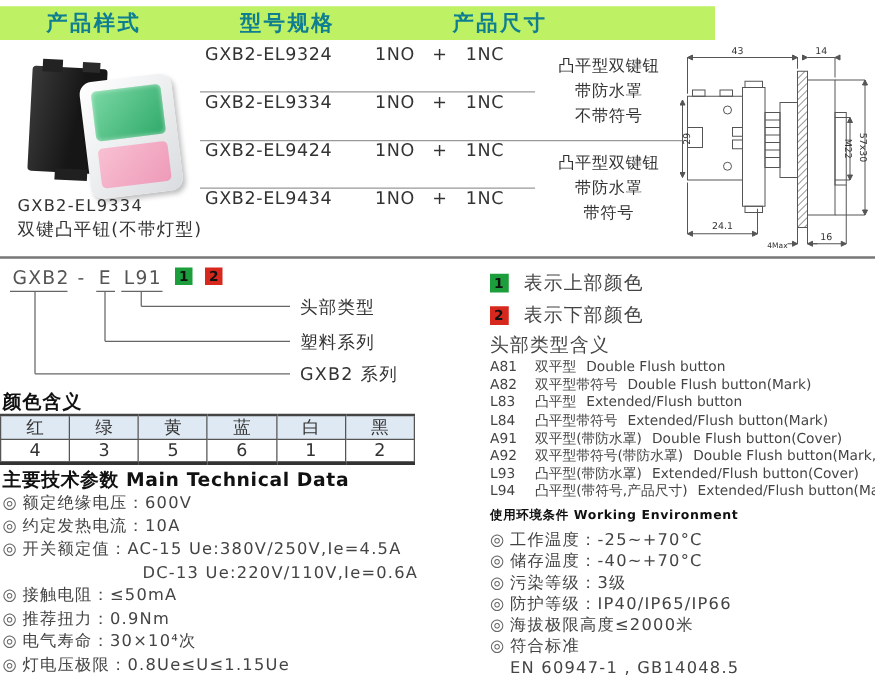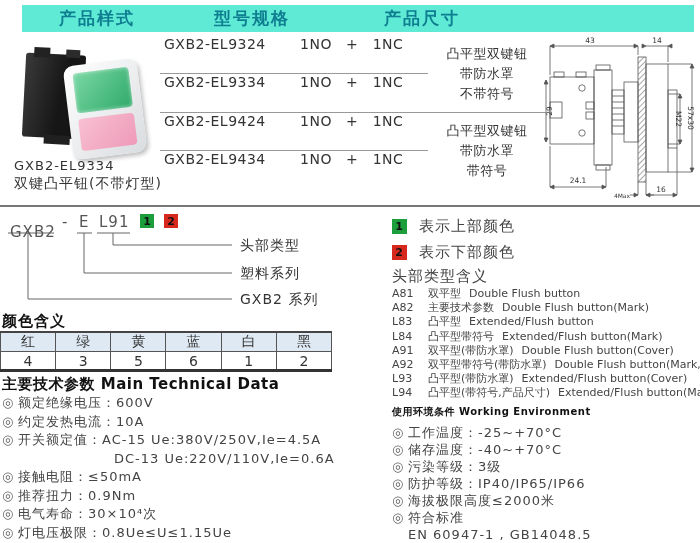--- a/index.html
+++ b/index.html
@@ -1,20 +1,20 @@
 <!DOCTYPE html>
 <html><head>
 <meta charset="utf-8">
 <style>
   * { margin:0; padding:0; box-sizing:border-box; }
   body { background:#fff; font-family:"DejaVu Sans","Liberation Sans",sans-serif; }
   .page { position:relative; width:700px; height:543px; background:#fff; overflow:hidden; color:#333; }
 
   
-  .header-bar { position:absolute; top:5px; left:0; width:672px; height:27px; background:#5eead4; display:flex;margin-left:22px; }
+  .header-bar { position:absolute; top:5px; left:0; width:572px; height:27px; background:#bef264; display:flex; }
   .header-cell { display:flex; align-items:center; justify-content:center; color:#0f7e91; font-size:17px; font-weight:bold; letter-spacing:2px; }
   .hc1{width:150px;} .hc2{width:160px;} .hc3{width:210px;} .hc4{width:180px;}
 
   
   .photo { position:absolute; left:10px; top:40px; width:150px; height:120px; }
   .photo-body { position:absolute; left:14px; top:14px; width:60px; height:84px; background:linear-gradient(100deg,#3a3a3a,#161616 60%); transform:rotate(3deg); border-radius:3px; }
   .photo-body:before { content:""; position:absolute; left:8px; top:-6px; width:16px; height:10px; background:#222; }
   .photo-body:after { content:""; position:absolute; right:6px; top:-5px; width:14px; height:8px; background:#2b2b2b; }
   .photo-tab { position:absolute; left:22px; bottom:-6px; width:26px; height:9px; background:#202020; }
   .photo-bezel { position:absolute; left:58px; top:22px; width:74px; height:94px; background:linear-gradient(135deg,#ffffff,#d9dcdf); border-radius:10px; transform:rotate(-7deg); box-shadow:2px 3px 4px rgba(0,0,0,0.25); padding:8px 9px; }
@@ -241,21 +241,21 @@
           <line x1="77" y1="21" x2="92" y2="21"></line>
           <line x1="97" y1="21" x2="130" y2="21"></line>
           <line x1="113" y1="21" x2="113" y2="33"></line>
             <line x1="113" y1="33" x2="232" y2="33"></line>
           <line x1="84" y1="21" x2="84" y2="61"></line>
             <line x1="84" y1="61" x2="232" y2="61"></line>
           <line x1="28" y1="21" x2="28" y2="87"></line>
             <line x1="28" y1="87" x2="232" y2="87"></line>
         </g>
       </svg>
-      <div class="code-text" style="left:10px;top:11px;">GXB2</div>
+      <div class="code-text" style="left:10px;top:1px;">GXB2</div>
       <div class="code-text" style="left:62px;top:1px;">-</div>
       <div class="code-text" style="left:79px;top:1px;">E</div>
       <div class="code-text" style="left:99px;top:1px;">L91</div>
       <div class="code-box" style="left:140px;top:2px;background:#1d9e3c;">1</div>
       <div class="code-box" style="left:164px;top:2px;background:#d7281e;">2</div>
       <div class="code-label" style="left:240px;top:25px;">头部类型</div>
       <div class="code-label" style="left:240px;top:53px;">塑料系列</div>
       <div class="code-label" style="left:240px;top:79px;">GXB2 系列</div>
     </div>
 
@@ -327,21 +327,21 @@
 
     <div class="head-title">头部类型含义</div>
     <div class="head-list">
       <div class="h-item">
           <span class="h-code">A81</span>
           <span class="h-cn">双平型</span>
           <span>Double Flush button</span>
         </div>
       <div class="h-item">
           <span class="h-code">A82</span>
-          <span class="h-cn">主要技术参数</span>
+          <span class="h-cn">双平型带符号</span>
           <span>Double Flush button(Mark)</span>
         </div>
       <div class="h-item">
           <span class="h-code">L83</span>
           <span class="h-cn">凸平型</span>
           <span>Extended/Flush button</span>
         </div>
       <div class="h-item">
           <span class="h-code">L84</span>
           <span class="h-cn">凸平型带符号</span>

